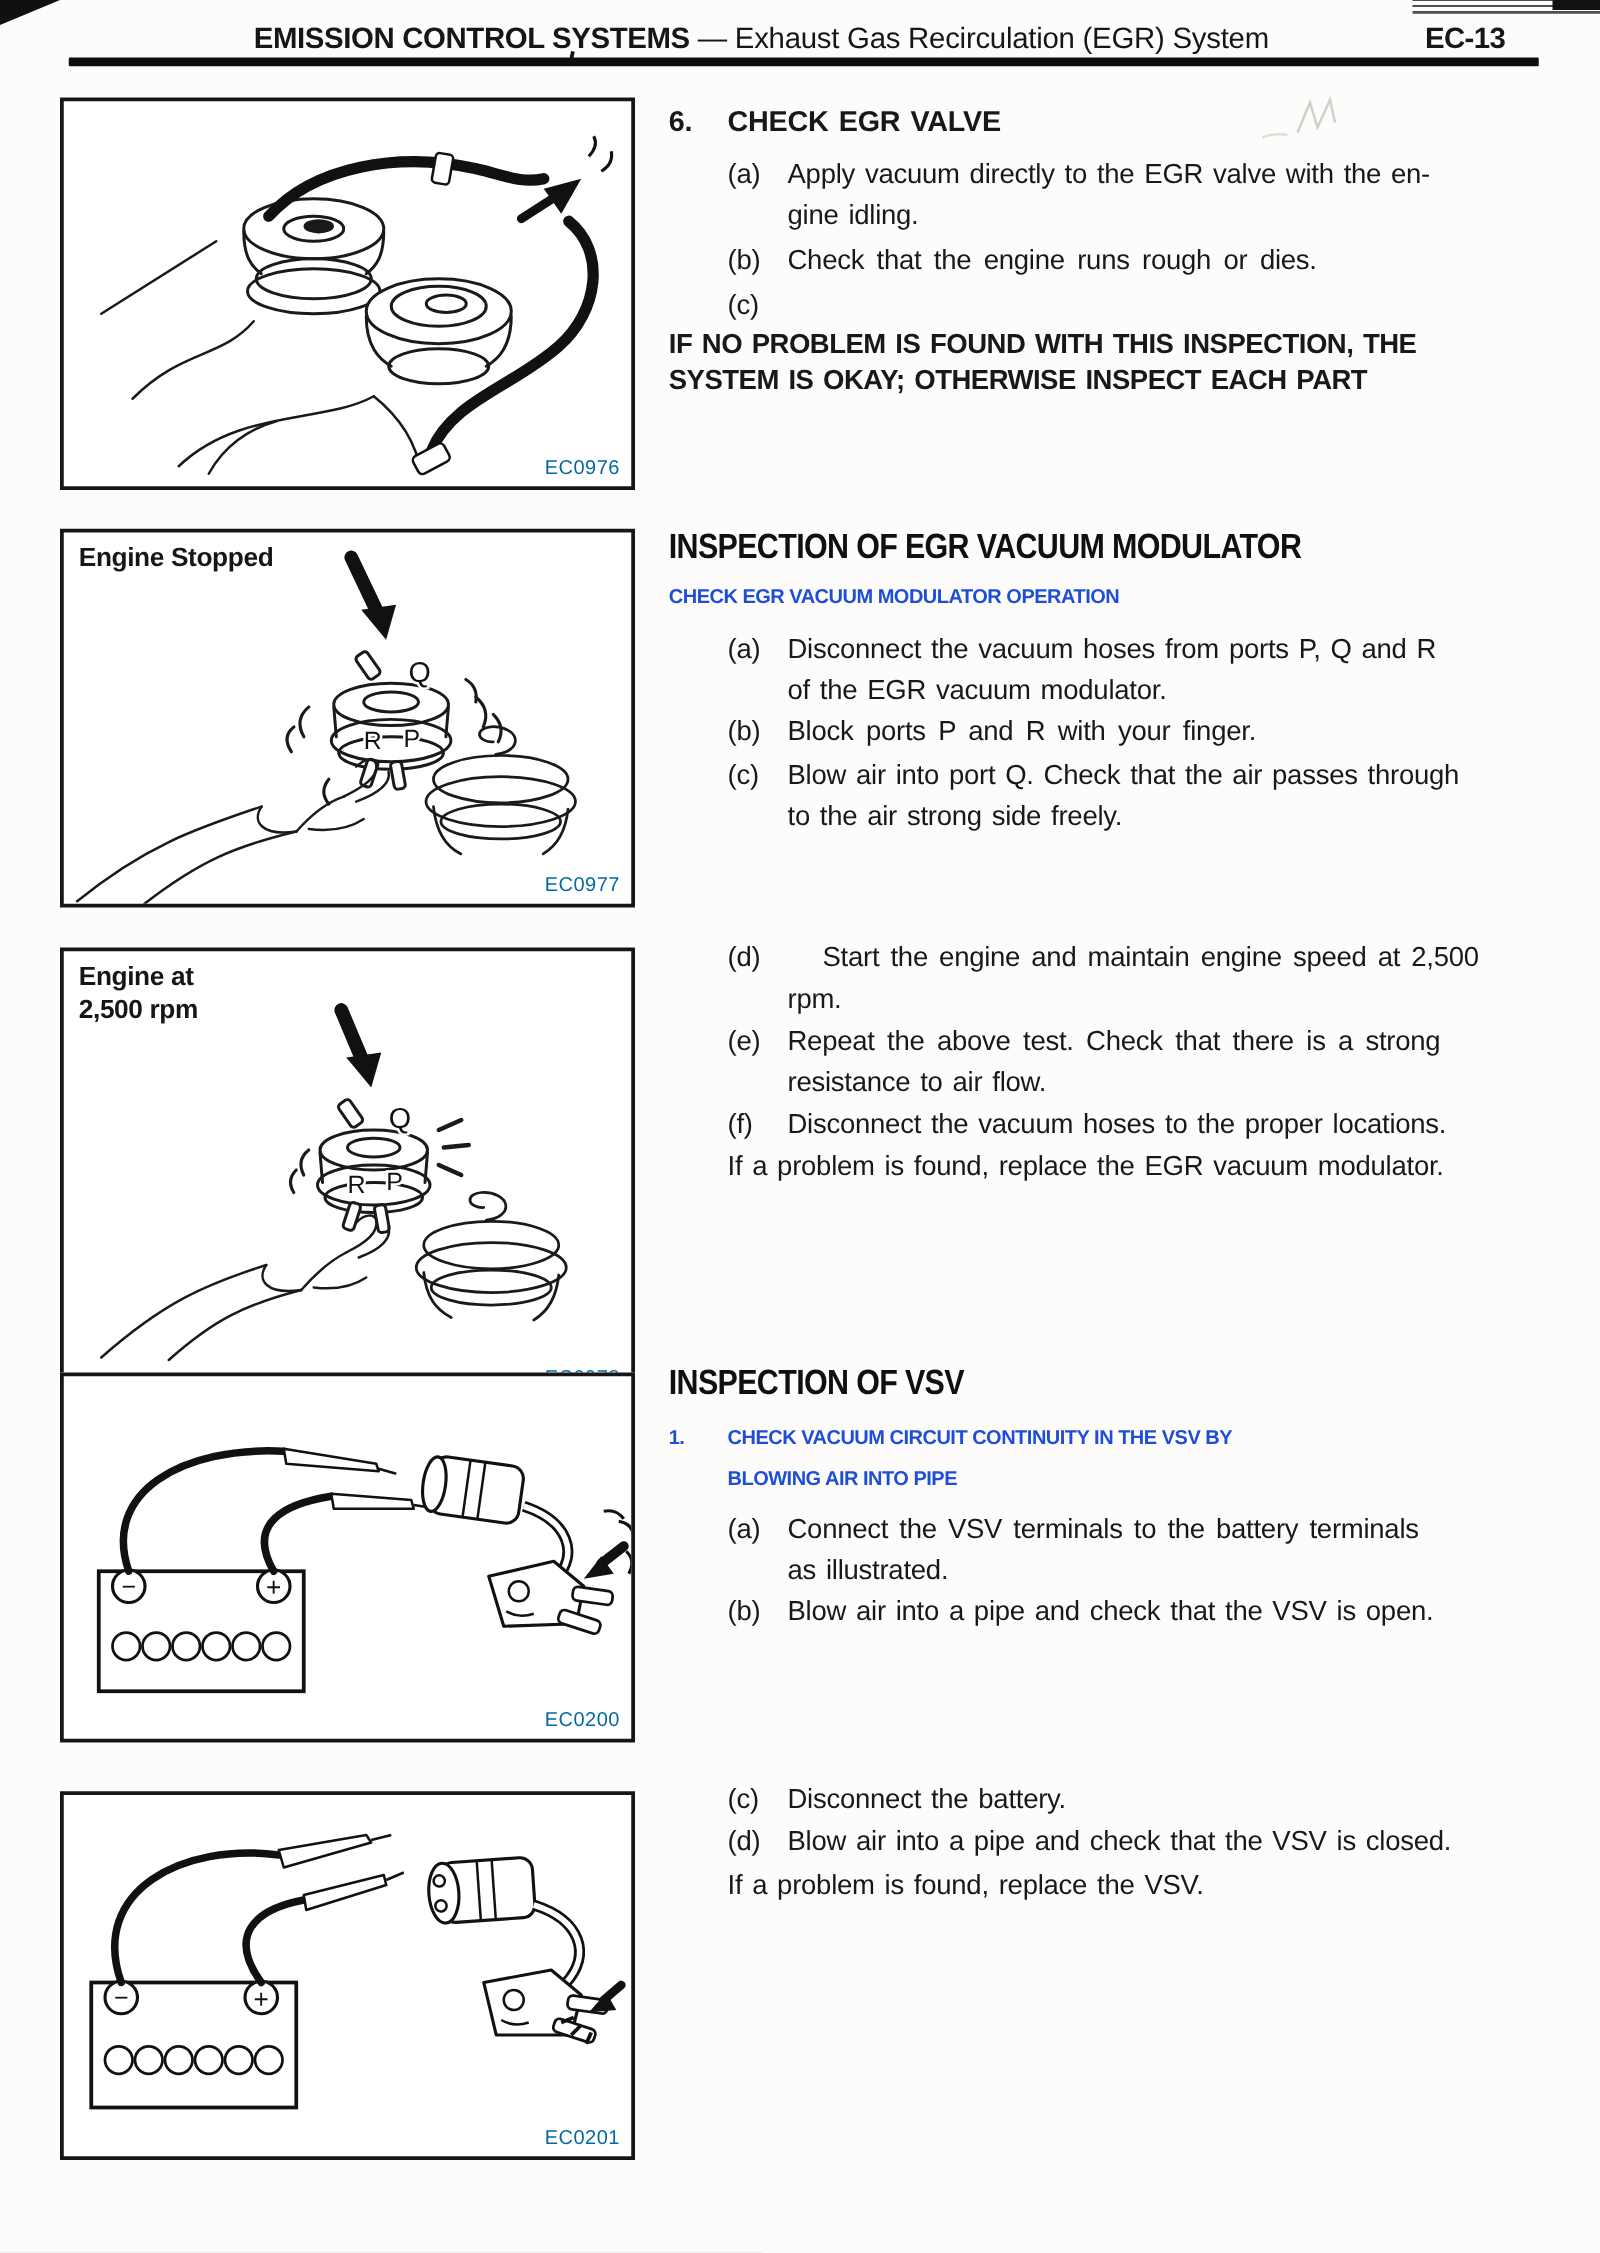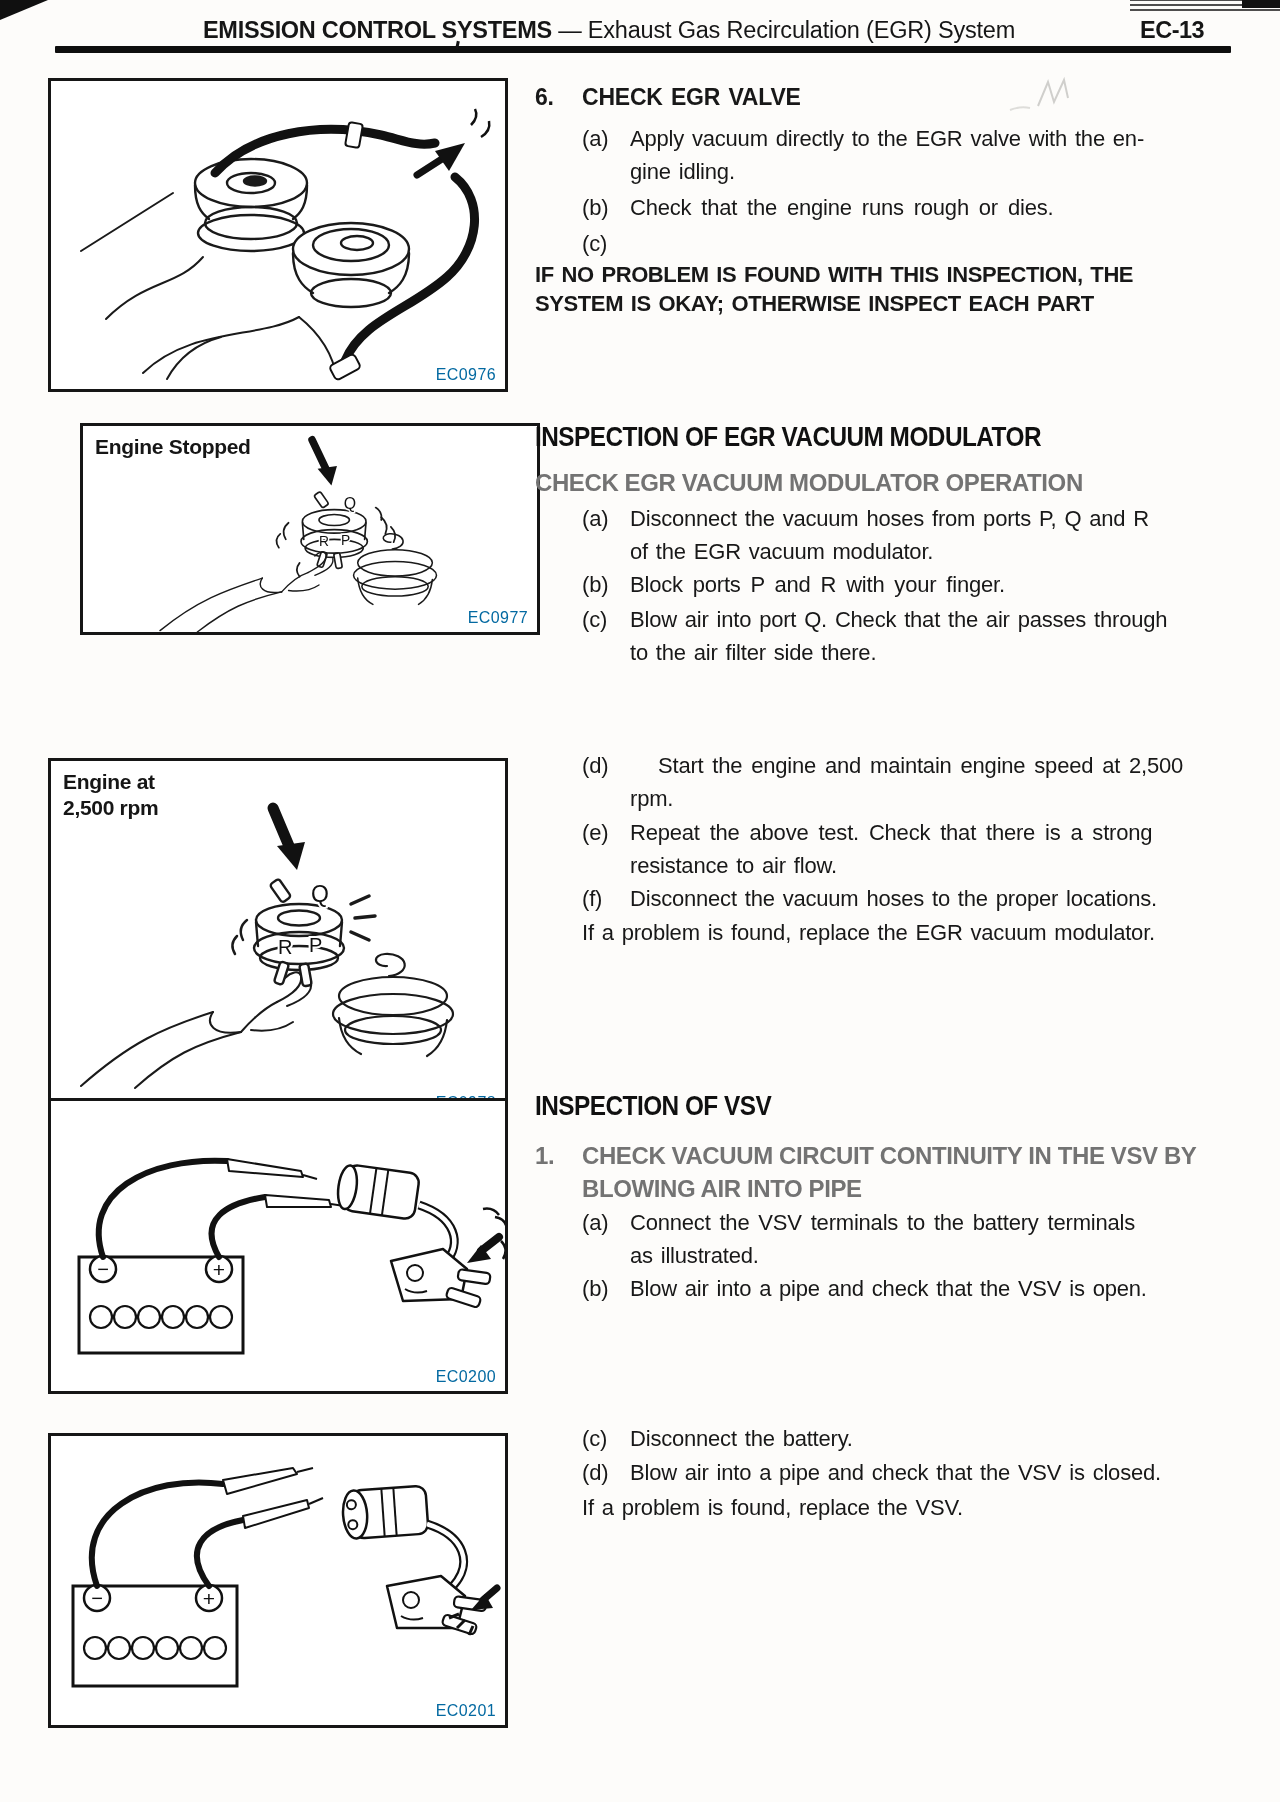--- a/index.html
+++ b/index.html
@@ -24,21 +24,21 @@
   
   .fig{position:absolute; left:48px; width:460px; border:3px solid #161616; background:#ffffff; box-sizing:border-box;}
   .fig svg{position:absolute; left:0; top:0; width:100%; height:100%;}
   .figcode{position:absolute; right:9px; bottom:5px; font-size:16px; letter-spacing:.4px; color:#0369a1;}
   .figcap{position:absolute; left:12px; top:8px; font-size:21px; font-weight:bold; letter-spacing:-0.3px; line-height:26px; z-index:2;}
   
   .t{position:absolute; font-size:22px; white-space:nowrap; letter-spacing:-0.2px; word-spacing:2px; color:#181818;}
   .b{font-weight:bold;}
   .h1{position:absolute; font-size:28px; font-weight:bold; white-space:nowrap; letter-spacing:-0.6px;
       transform:scaleX(.87); transform-origin:0 50%; color:#101010;}
-  .h2{position:absolute; font-size:24px; font-weight:bold; white-space:nowrap; letter-spacing:-0.4px; color:#737373;text-align:right;}
+  .h2{position:absolute; font-size:16px; font-weight:bold; white-space:nowrap; letter-spacing:-0.4px; color:#1d4ed8;text-align:right;}
 </style>
 </head>
 <body>
 
 <div class="page">
 
   <div class="art-tl"></div>
   <div class="art-tr"></div>
   <div class="art-tr2"></div>
   <svg class="art-smudge" width="70" height="40" viewBox="0 0 70 40">
@@ -88,21 +88,21 @@
       <g>
         <line x1="366" y1="94" x2="394" y2="76" stroke="#111" stroke-width="7" stroke-linecap="round"></line>
         <polygon points="414,62 384,70 398,90" fill="#111"></polygon>
         <path d="M420,44 q8,-8 4,-16" fill="none" stroke="#111" stroke-width="2.5"></path>
         <path d="M430,56 q10,-6 8,-16" fill="none" stroke="#111" stroke-width="2.5"></path>
       </g>
     </svg>
     <span class="figcode">EC0976</span>
   </div>
 
-  <div class="fig" style="top:423px;height:212px;margin-left:32px;">
+  <div class="fig" style="top:423px;height:303px;">
     <div class="figcap">Engine Stopped</div>
     <svg viewBox="0 0 454 298">
       <g>
         <line x1="230" y1="20" x2="250" y2="62" stroke="#111" stroke-width="11" stroke-linecap="round"></line>
         <polygon points="258,86 238,62 266,58" fill="#111"></polygon>
       </g>
       <g fill="#fff" stroke="#1a1a1a" stroke-width="2.4" stroke-linecap="round" stroke-linejoin="round">
         <rect x="238" y="96" width="11" height="22" rx="3" transform="rotate(-35 243 107)"></rect>
         <ellipse cx="262" cy="138" rx="46" ry="17"></ellipse>
         <ellipse cx="262" cy="136" rx="22" ry="8" fill="none"></ellipse>
@@ -335,21 +335,21 @@
 
   <div class="t" style="left:582px;top:506px;">(a)</div>
   <div class="t" style="left:630px;top:506px;">Disconnect the vacuum hoses from ports P, Q and R</div>
   <div class="t" style="left:630px;top:539px;">of the EGR vacuum modulator.</div>
 
   <div class="t" style="left:582px;top:572px;">(b)</div>
   <div class="t" style="left:630px;top:572px;word-spacing:4px;">Block ports P and R with your finger.</div>
 
   <div class="t" style="left:582px;top:607px;">(c)</div>
   <div class="t" style="left:630px;top:607px;">Blow air into port Q. Check that the air passes through</div>
-  <div class="t" style="left:630px;top:640px;">to the air filter side there.</div>
+  <div class="t" style="left:630px;top:640px;">to the air strong side freely.</div>
 
   <div class="t" style="left:582px;top:753px;">(d)</div>
   <div class="t" style="left:630px;top:753px;word-spacing:3px;margin-left:28px;">Start the engine and maintain engine speed at 2,500</div>
   <div class="t" style="left:630px;top:786px;">rpm.</div>
 
   <div class="t" style="left:582px;top:820px;">(e)</div>
   <div class="t" style="left:630px;top:820px;word-spacing:4px;">Repeat the above test. Check that there is a strong</div>
   <div class="t" style="left:630px;top:853px;">resistance to air flow.</div>
 
   <div class="t" style="left:582px;top:886px;">(f)</div>

